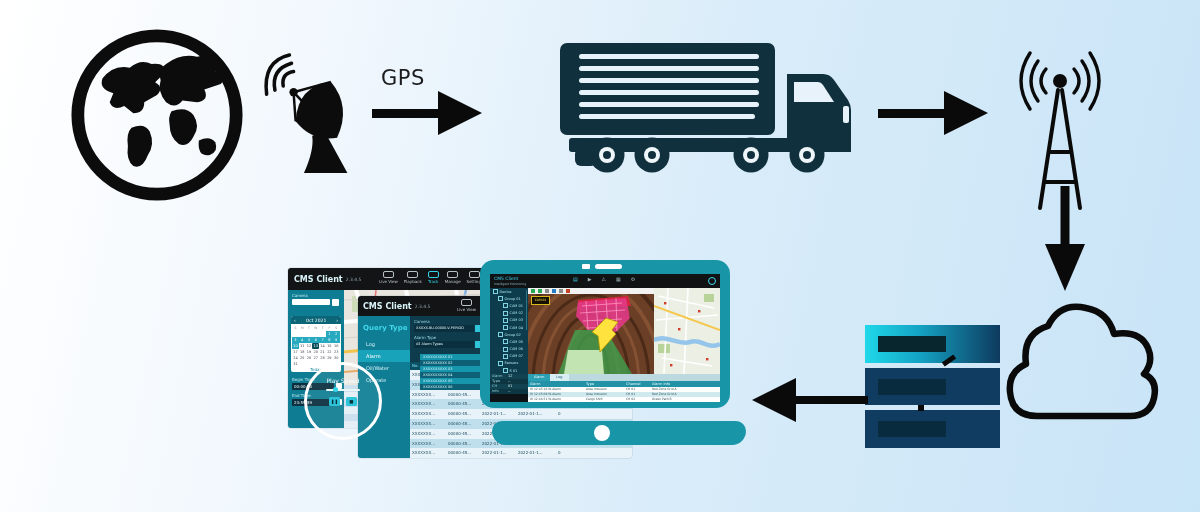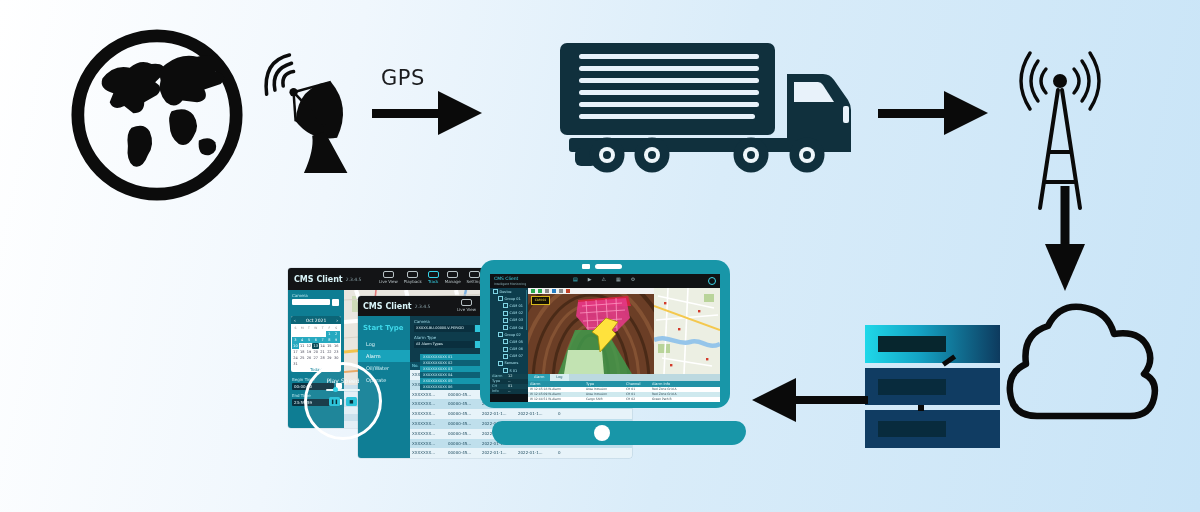--- a/index.html
+++ b/index.html
@@ -515,21 +515,21 @@
     </div>
     <div class="w2-drop" id="w2-drop">
         <div class="w2-drop-item">XXXXXXXXXX 01</div>
         <div class="w2-drop-item">XXXXXXXXXX 02</div>
         <div class="w2-drop-item">XXXXXXXXXX 03</div>
         <div class="w2-drop-item">XXXXXXXXXX 04</div>
         <div class="w2-drop-item">XXXXXXXXXX 05</div>
         <div class="w2-drop-item">XXXXXXXXXX 06</div>
       </div>
     <div class="w2-side">
-      <div class="w2-qt">Start Type</div>
+      <div class="w2-qt">Query Type</div>
       <div id="w2-menu">
           <div class="w2-item">Log</div>
           <div class="w2-item active">Alarm</div>
           <div class="w2-item">Oil/Water</div>
           <div class="w2-item">Operate</div>
         </div>
     </div>
   </div>
 
   <div class="abs spot">

